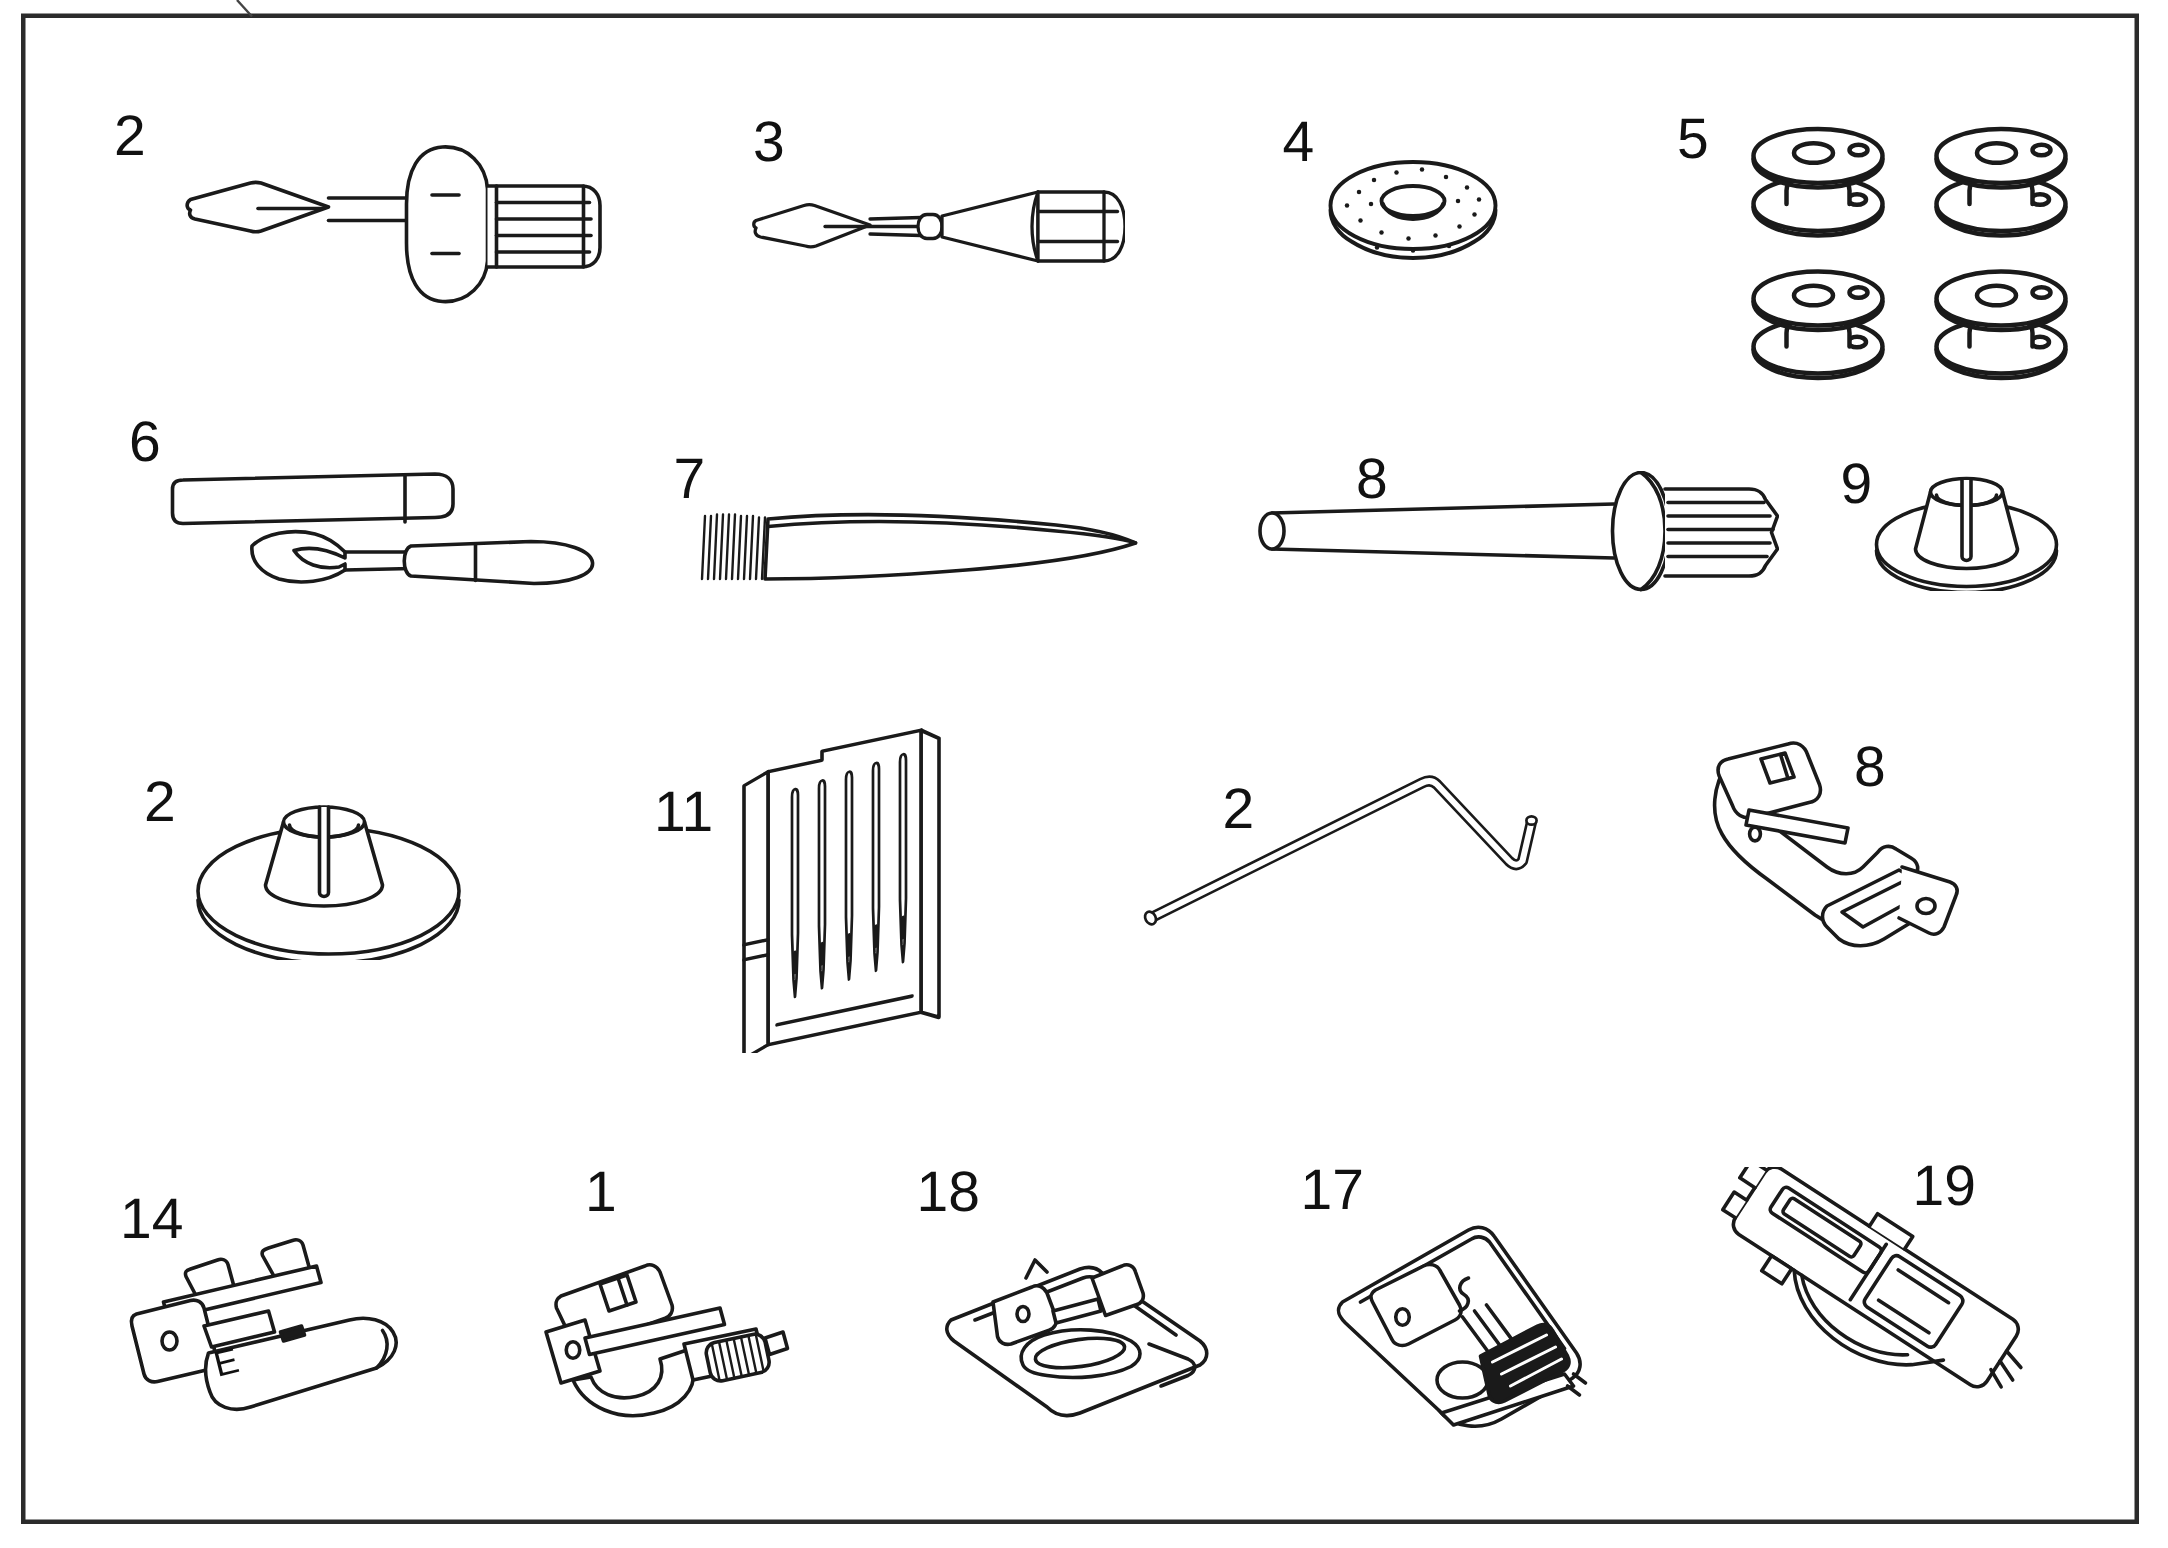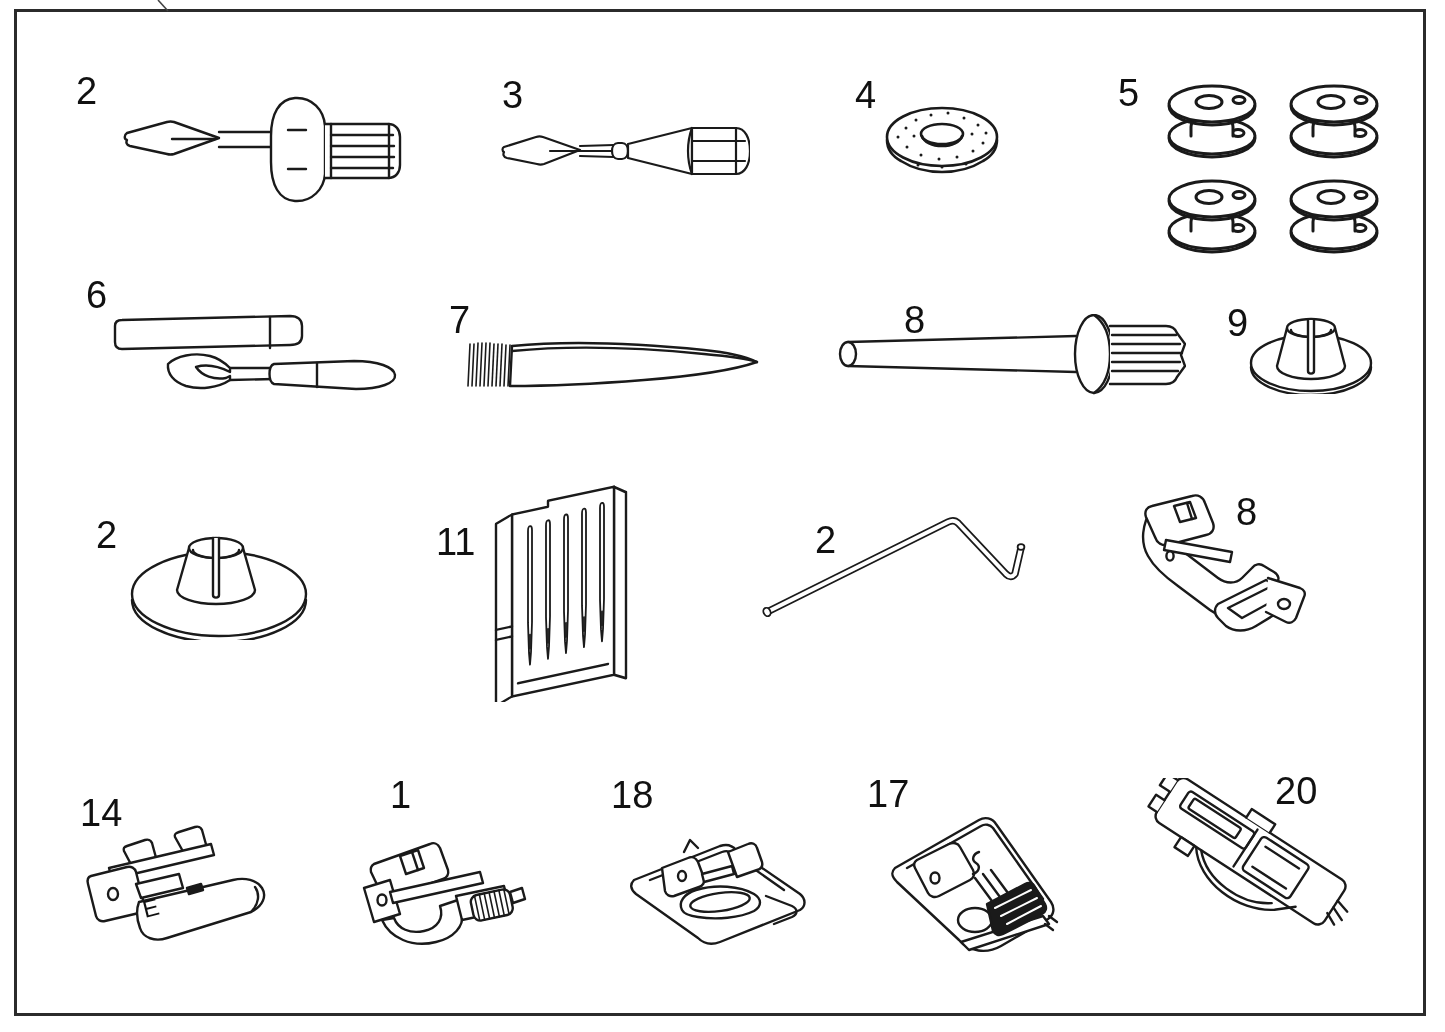--- a/index.html
+++ b/index.html
@@ -52,21 +52,21 @@
   <span class="num" style="left:904px;top:301px">8</span>
   <span class="num" style="left:1227px;top:304px">9</span>
   <span class="num" style="left:96px;top:516px">2</span>
   <span class="num" style="left:436px;top:523px">11</span>
   <span class="num" style="left:815px;top:521px">2</span>
   <span class="num" style="left:1236px;top:493px">8</span>
   <span class="num" style="left:80px;top:794px">14</span>
   <span class="num" style="left:390px;top:776px">1</span>
   <span class="num" style="left:611px;top:776px">18</span>
   <span class="num" style="left:867px;top:775px">17</span>
-  <span class="num" style="left:1275px;top:772px">20</span>
+  <span class="num" style="left:1275px;top:772px">19</span>
 
   <svg class="draw" style="left:122px;top:90px" width="280" height="118" viewBox="0 0 280 118">
     <g stroke="#1a1a1a" stroke-width="2.4" fill="none" stroke-linecap="round" stroke-linejoin="round">
       <path d="M5,50 C2,49 2,45 5,43 L45,32 C47,31.5 50,31.5 52,32 L97,48 L52,64 C50,64.6 47,64.6 45,64 L8,56 C4,55 4,52 5,50 Z" fill="#fff"></path>
       <path d="M93,49 L50,49"></path>
       <path d="M97,42 L150,42"></path>
         <path d="M97,57 L150,57"></path>
       <path d="M173,8 C190,7 202,20 203,36 L203,84 C202,99 190,112 173,111 C157,110 149,95 149,72 L149,46 C149,24 157,9 173,8 Z" fill="#fff"></path>
       <path d="M166,40 L184,40"></path>
         <path d="M166,79 L184,79"></path>

